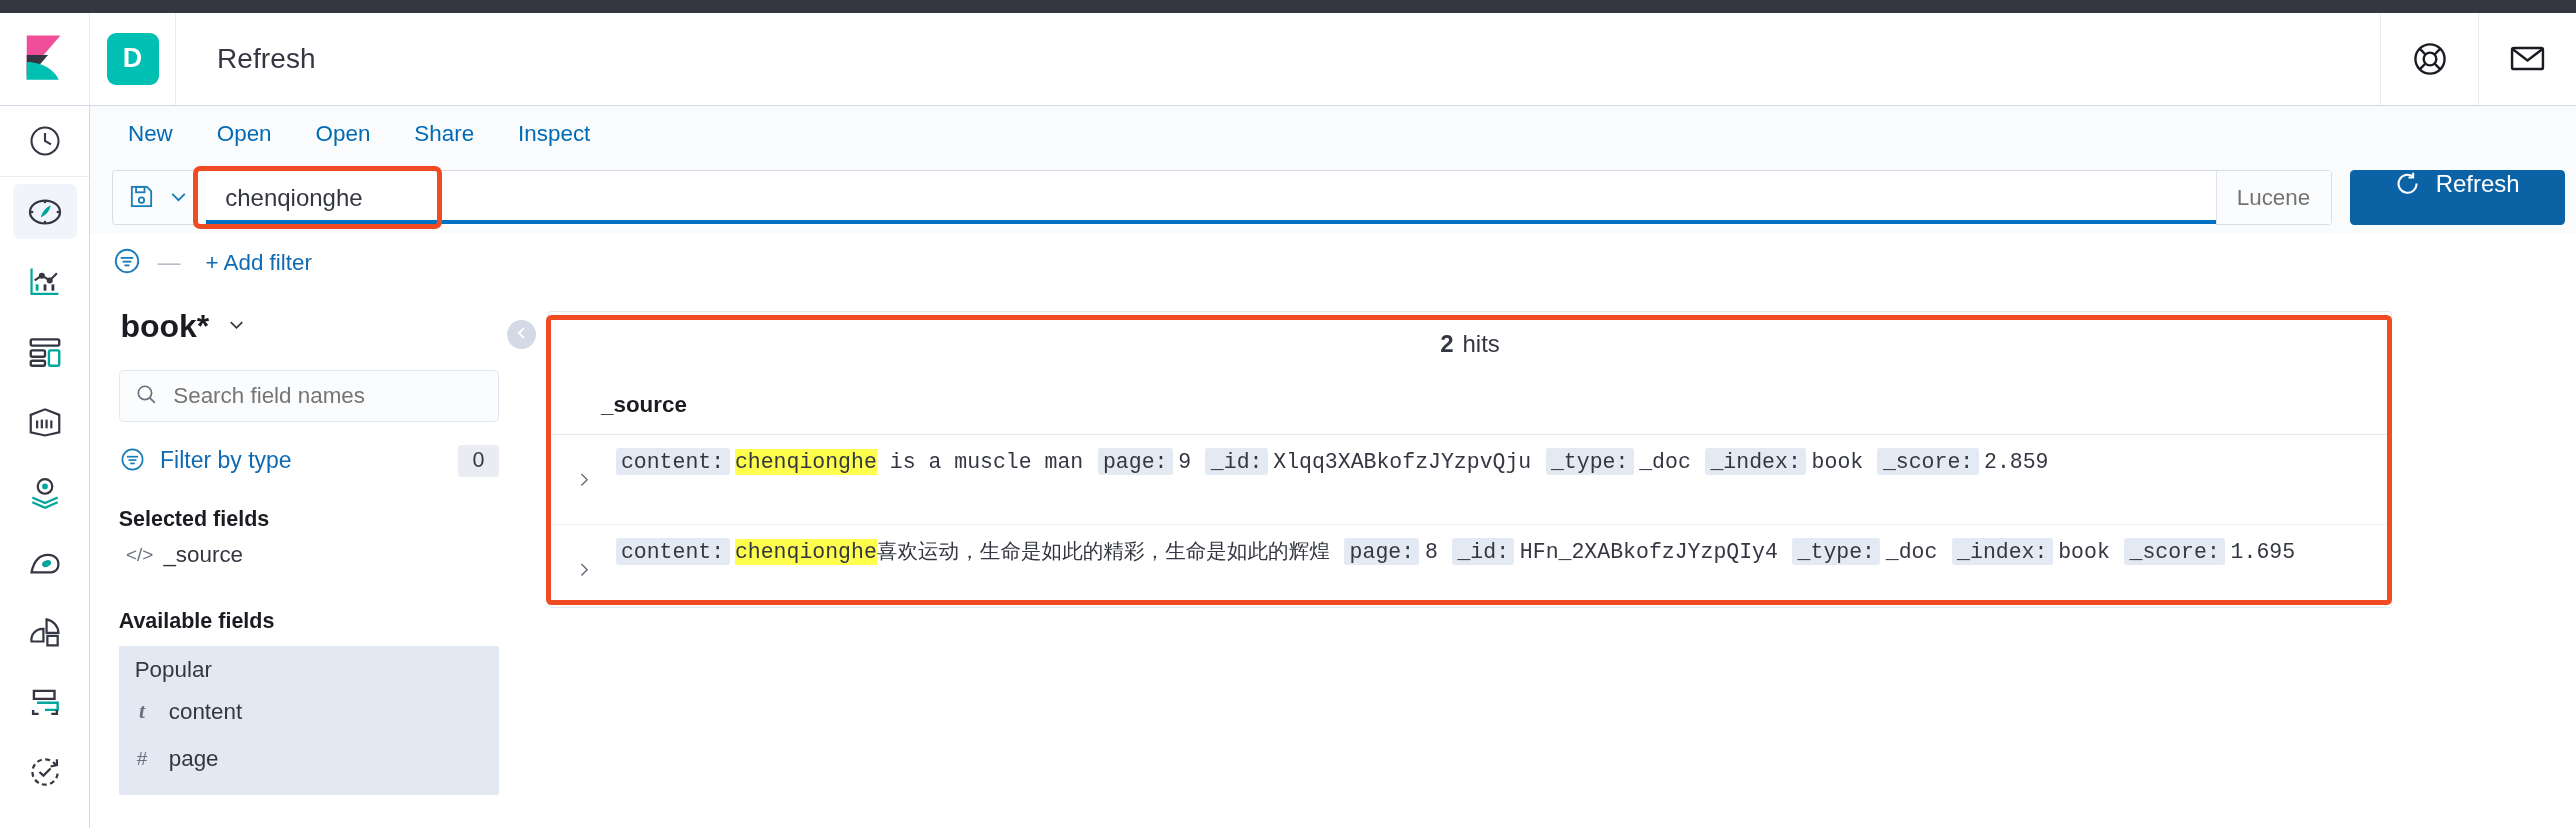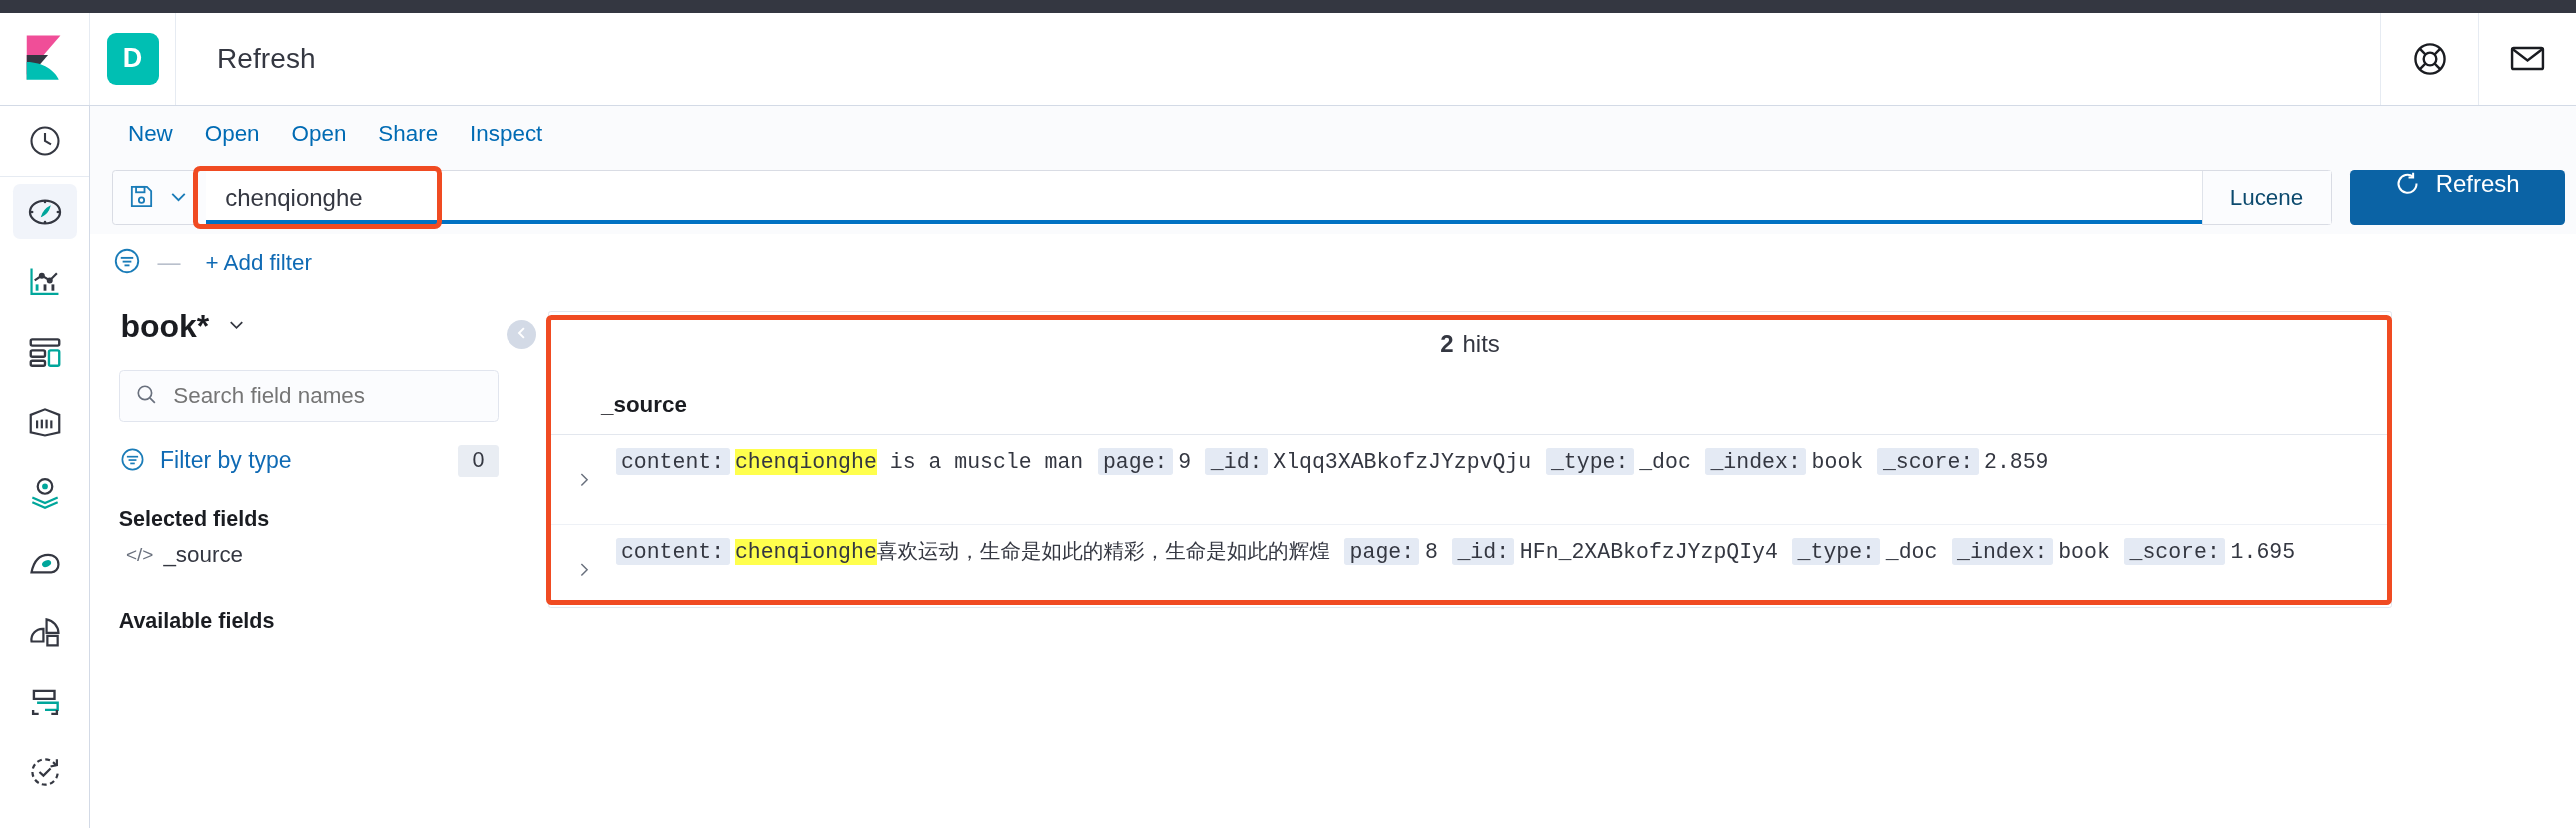--- a/index.html
+++ b/index.html
@@ -60,21 +60,21 @@
   .rail-item.active .rail-pill {
     background:#f1f4fa; border-radius:7.2px;
     width:64px; height:55px; display:flex; align-items:center; justify-content:center;
   }
   .rail-pill { width:64px; height:55px; display:flex; align-items:center; justify-content:center; }
 
   
   .toolbar {
     position:absolute; left:90px; top:106px; width:2486px; height:55px;
     background:#fafbfd;
-    display:flex; align-items:center; padding-left:38px; gap:0px;
+    display:flex; align-items:center; padding-left:38px; gap:12px;
   }
   .tb-link {
     color:#006bb4; font-size:22.4px; margin-right:32px; cursor:pointer;
     white-space:nowrap;
   }
 
   
   .queryrow {
     position:absolute; left:90px; top:161px; width:2486px; height:73px;
     background:#fafbfd; display:flex; align-items:center; padding-left:21.5px;
@@ -91,22 +91,22 @@
   .qb-input-wrap { flex:1; position:relative; display:flex; align-items:center; }
   .qb-input {
     width:100%; height:54px; border:none; outline:none;
     background:#fff; font-size:24px; color:#343741;
     font-family:"Liberation Sans", sans-serif; padding-left:19.7px;
   }
   .qb-underline {
     position:absolute; left:0; right:0; bottom:0; height:3.6px; background:#0071c2;
   }
   .qb-lang {
-    width:129px; display:flex; align-items:center; justify-content:center;
-    border-left:0.9px solid #dfe3ea; color:#0c4a6e; font-size:22.4px; cursor:pointer;
+    width:115px; display:flex; align-items:center; justify-content:center;
+    border-left:0.9px solid #dfe3ea; color:#737373; font-size:22.4px; cursor:pointer;
     background:#fbfcfe;
   }
   .refresh-btn {
     margin-left:18px; height:55px; min-width:215px;
     background:#0b63a5; color:#fff; border:none; border-radius:4.5px;
     display:flex; justify-content:center; gap:14.3px;
     font-size:24px; cursor:pointer; font-family:"Liberation Sans", sans-serif;
     padding:0 23px;
   }
   
@@ -448,20 +448,31 @@
       <span class="filter-type-count">0</span>
     </div>
 
     <div class="section-head">Selected fields</div>
     <div class="field-item">
       <span class="field-icon">&lt;/&gt;</span>
       <span class="field-name">_source</span>
     </div>
 
     <div class="section-head">Available fields</div>
+    <div class="popular-block">
+      <div class="popular-label">Popular</div>
+      <div class="field-item">
+        <span class="field-icon t">t</span>
+        <span class="field-name">content</span>
+      </div>
+      <div class="field-item">
+        <span class="field-icon">#</span>
+        <span class="field-name">page</span>
+      </div>
+    </div>
   </div>
 
   <div class="collapse-handle">
     <span>
       <svg width="18" height="18" viewBox="0 0 24 24" fill="none" stroke="#ffffff" stroke-width="2.6">
         <path d="M14.5 5.5 L8 12 L14.5 18.5"></path>
       </svg>
     </span>
   </div>
 

